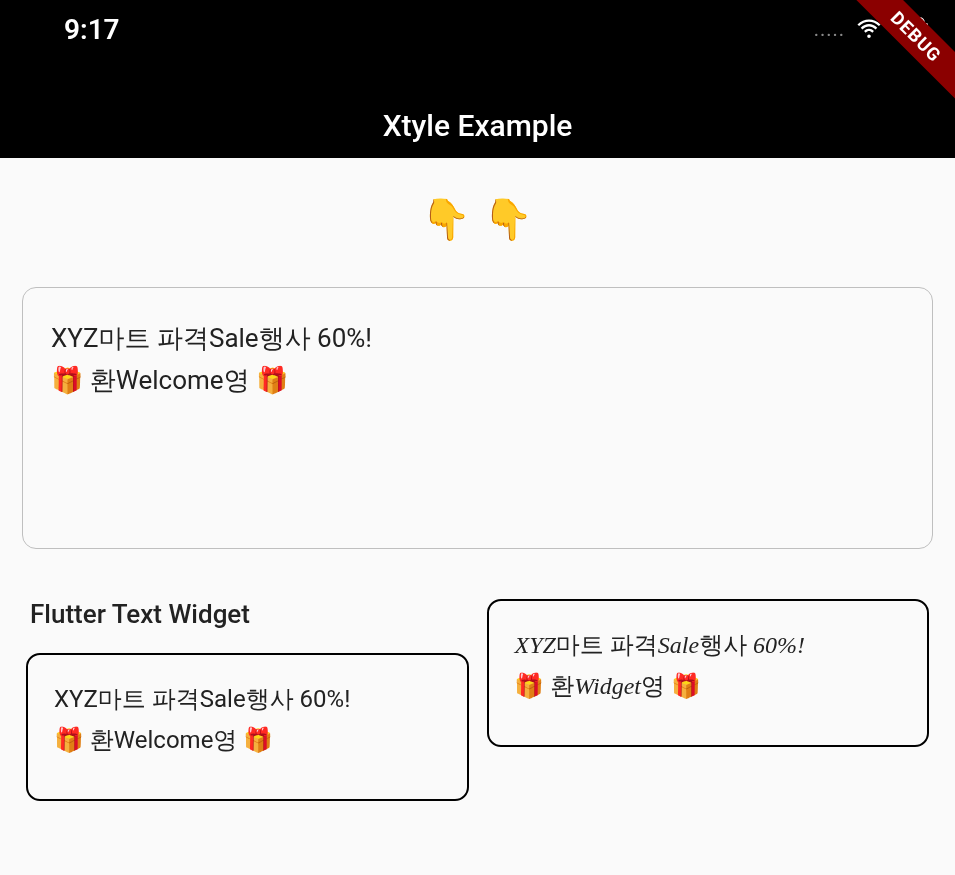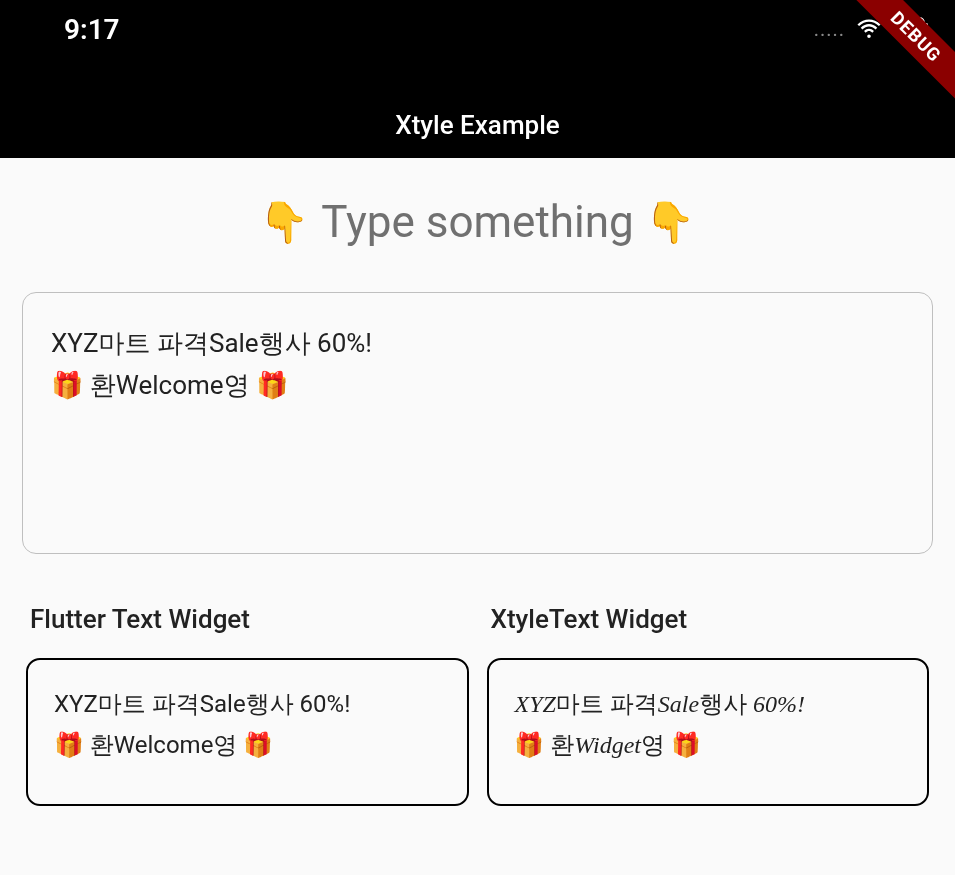--- a/index.html
+++ b/index.html
@@ -53,21 +53,21 @@
     .app-bar {
       width: 100%;
       height: 100px;
       background: #000;
       display: flex;
       align-items: center;
       justify-content: center;
     }
     .app-title {
       color: #fff;
-      font-size: 26px;
+      font-size: 30px;
       font-weight: 500;
       margin-top: 34px;
     }
     .debug-banner {
       position: absolute;
       top: 20px;
       right: -48px;
       background: #8B0000;
       color: #fff;
       font-size: 18px;
@@ -162,33 +162,31 @@
 
 <div class="debug-banner">DEBUG</div>
 
 <div class="app-bar">
   <div class="app-title">Xtyle Example</div>
 </div>
 
 <div class="content">
   <div class="prompt-row">
     <span class="hand-emoji">👇</span>
-    <span class="prompt-text">Type something</span>
     <span class="hand-emoji">👇</span>
   </div>
 
   <textarea class="input-box" style="">XYZ마트 파격Sale행사 60%!
 🎁 환Welcome영 🎁</textarea>
 
   <div class="comparison-row">
     <div class="column">
       <div class="column-header">Flutter Text Widget</div>
       <div class="output-box">XYZ마트 파격Sale행사 60%!<br>🎁 환Welcome영 🎁</div>
     </div>
     <div class="column">
-      <div class="column-header">XtyleText Widget</div>
       <div class="output-box">
         <span class="xtyle-en">XYZ</span><span>마트 파격</span><span class="xtyle-en">Sale</span><span>행사 </span><span class="xtyle-en">60%!</span><br>
         <span>🎁 환</span><span class="xtyle-en">Widget</span><span>영 🎁</span>
       </div>
     </div>
   </div>
 </div>
 
 </body></html>

